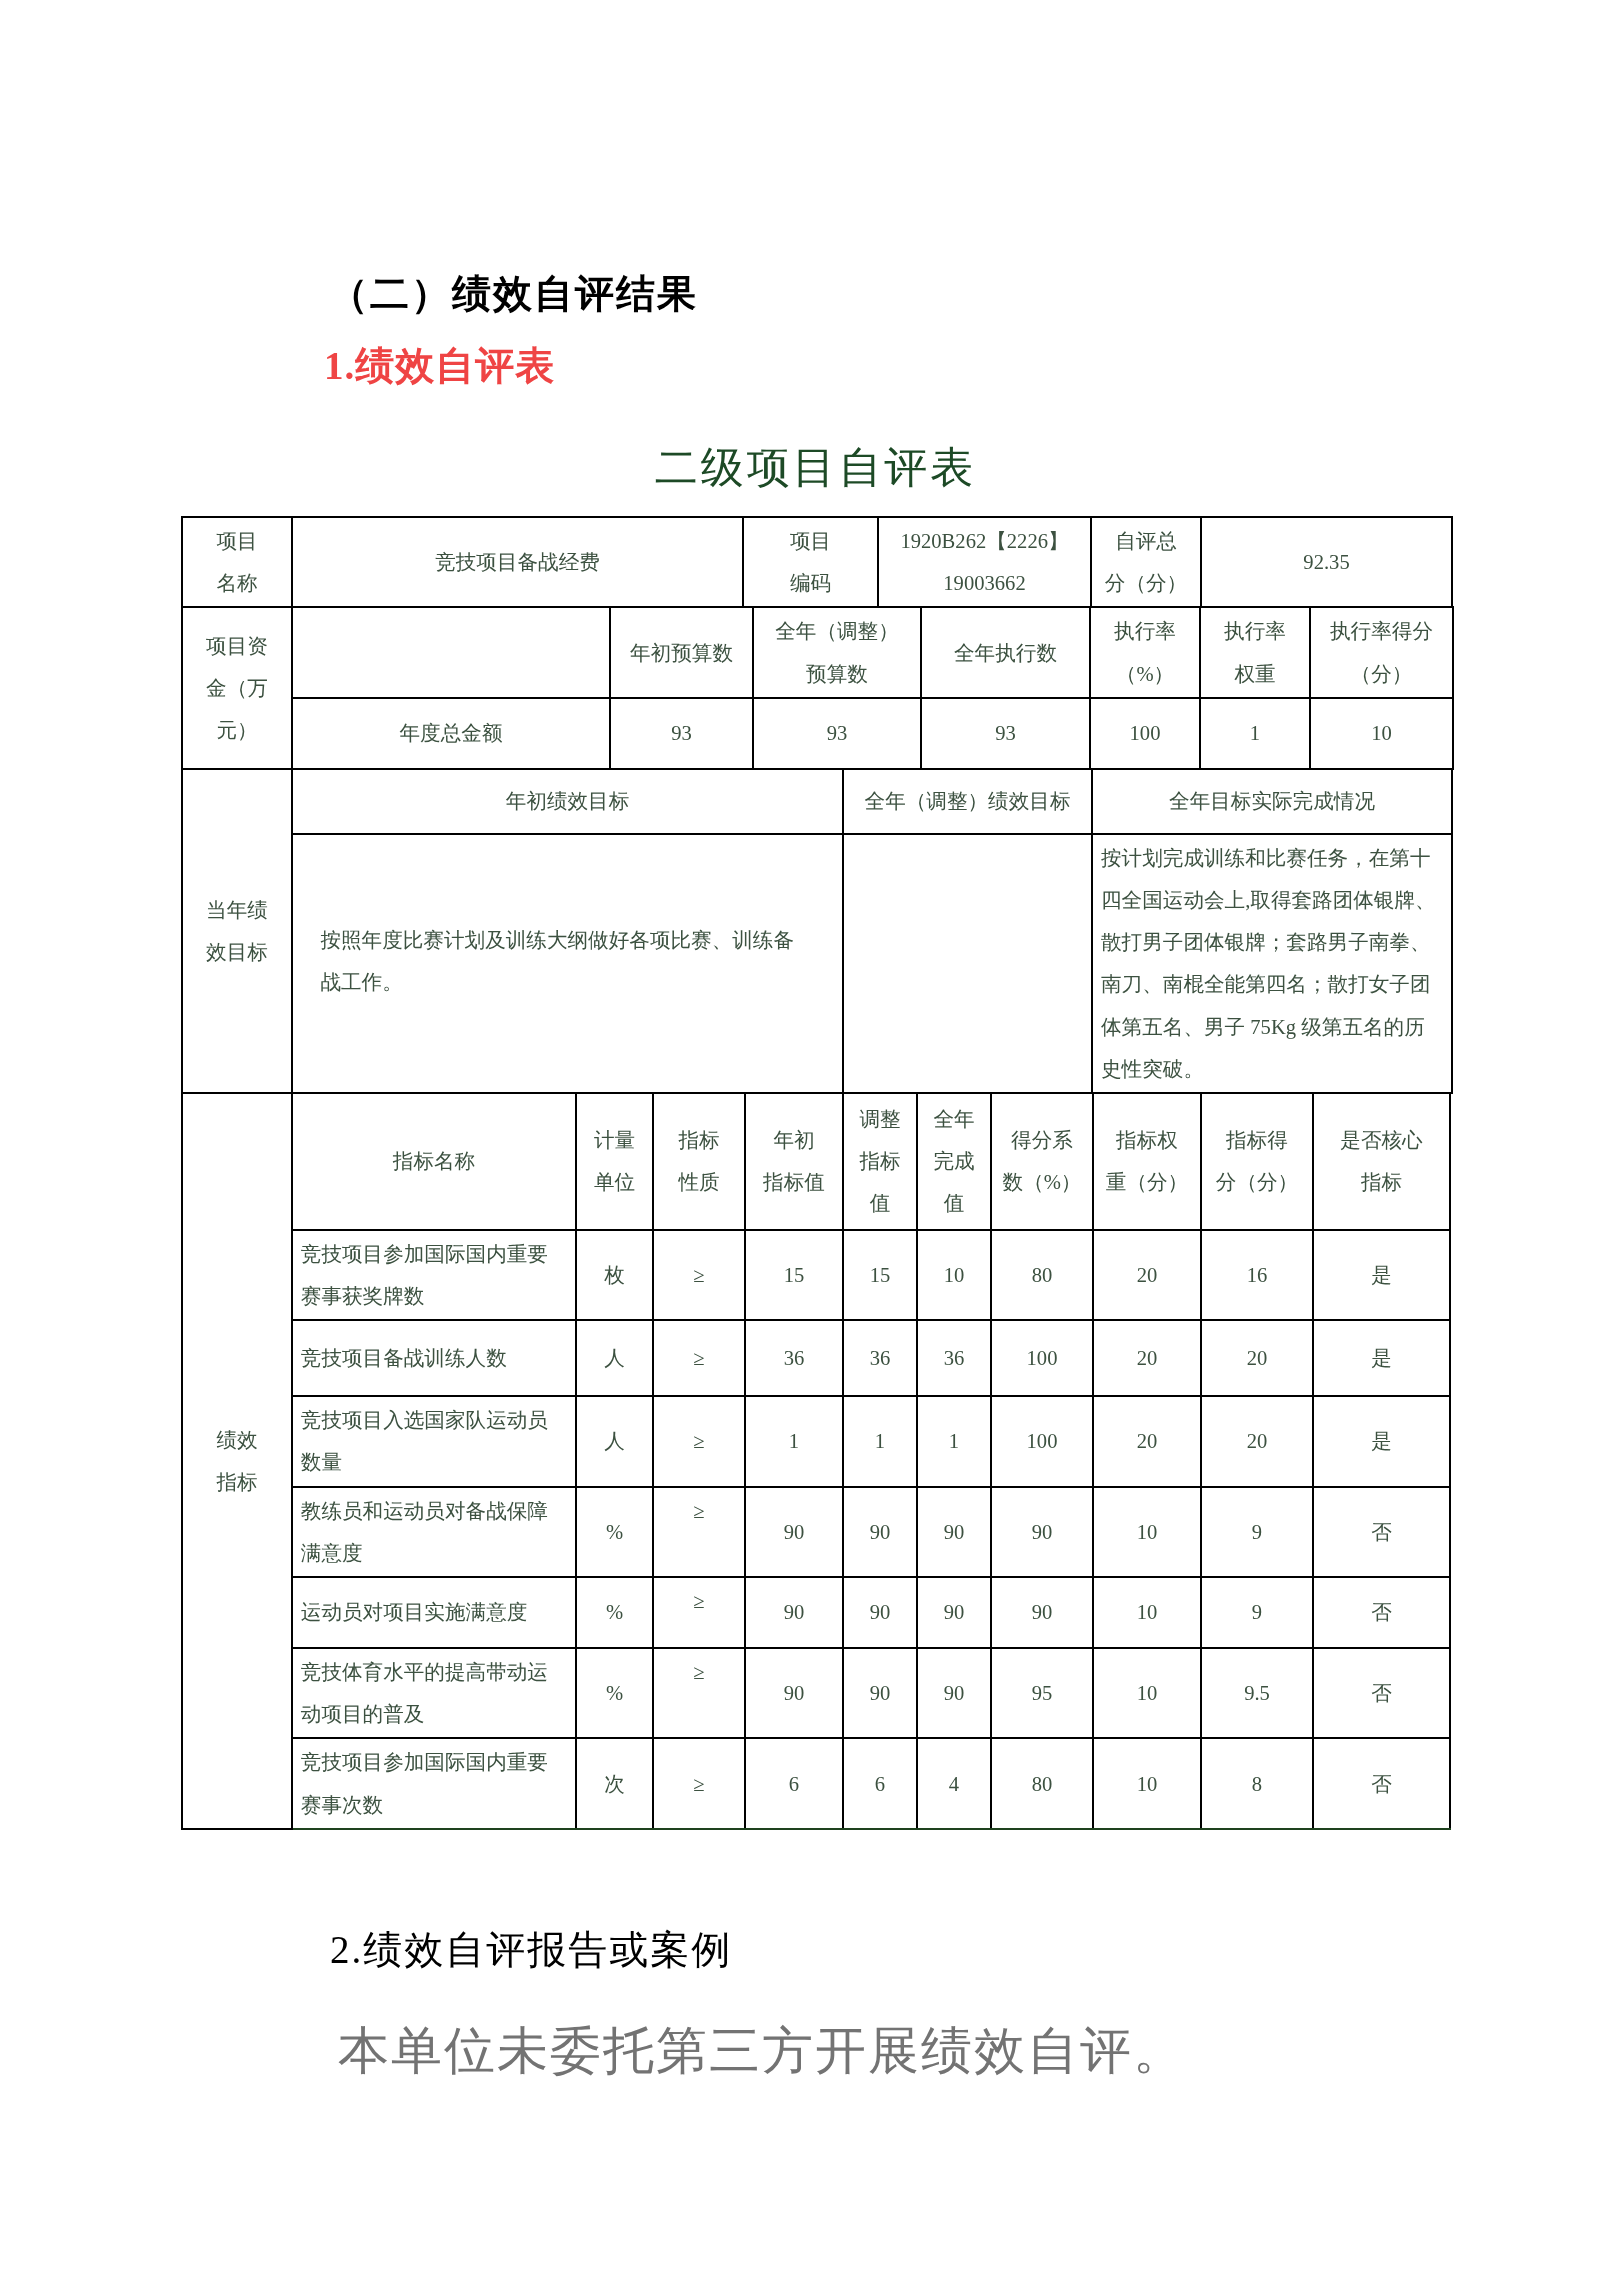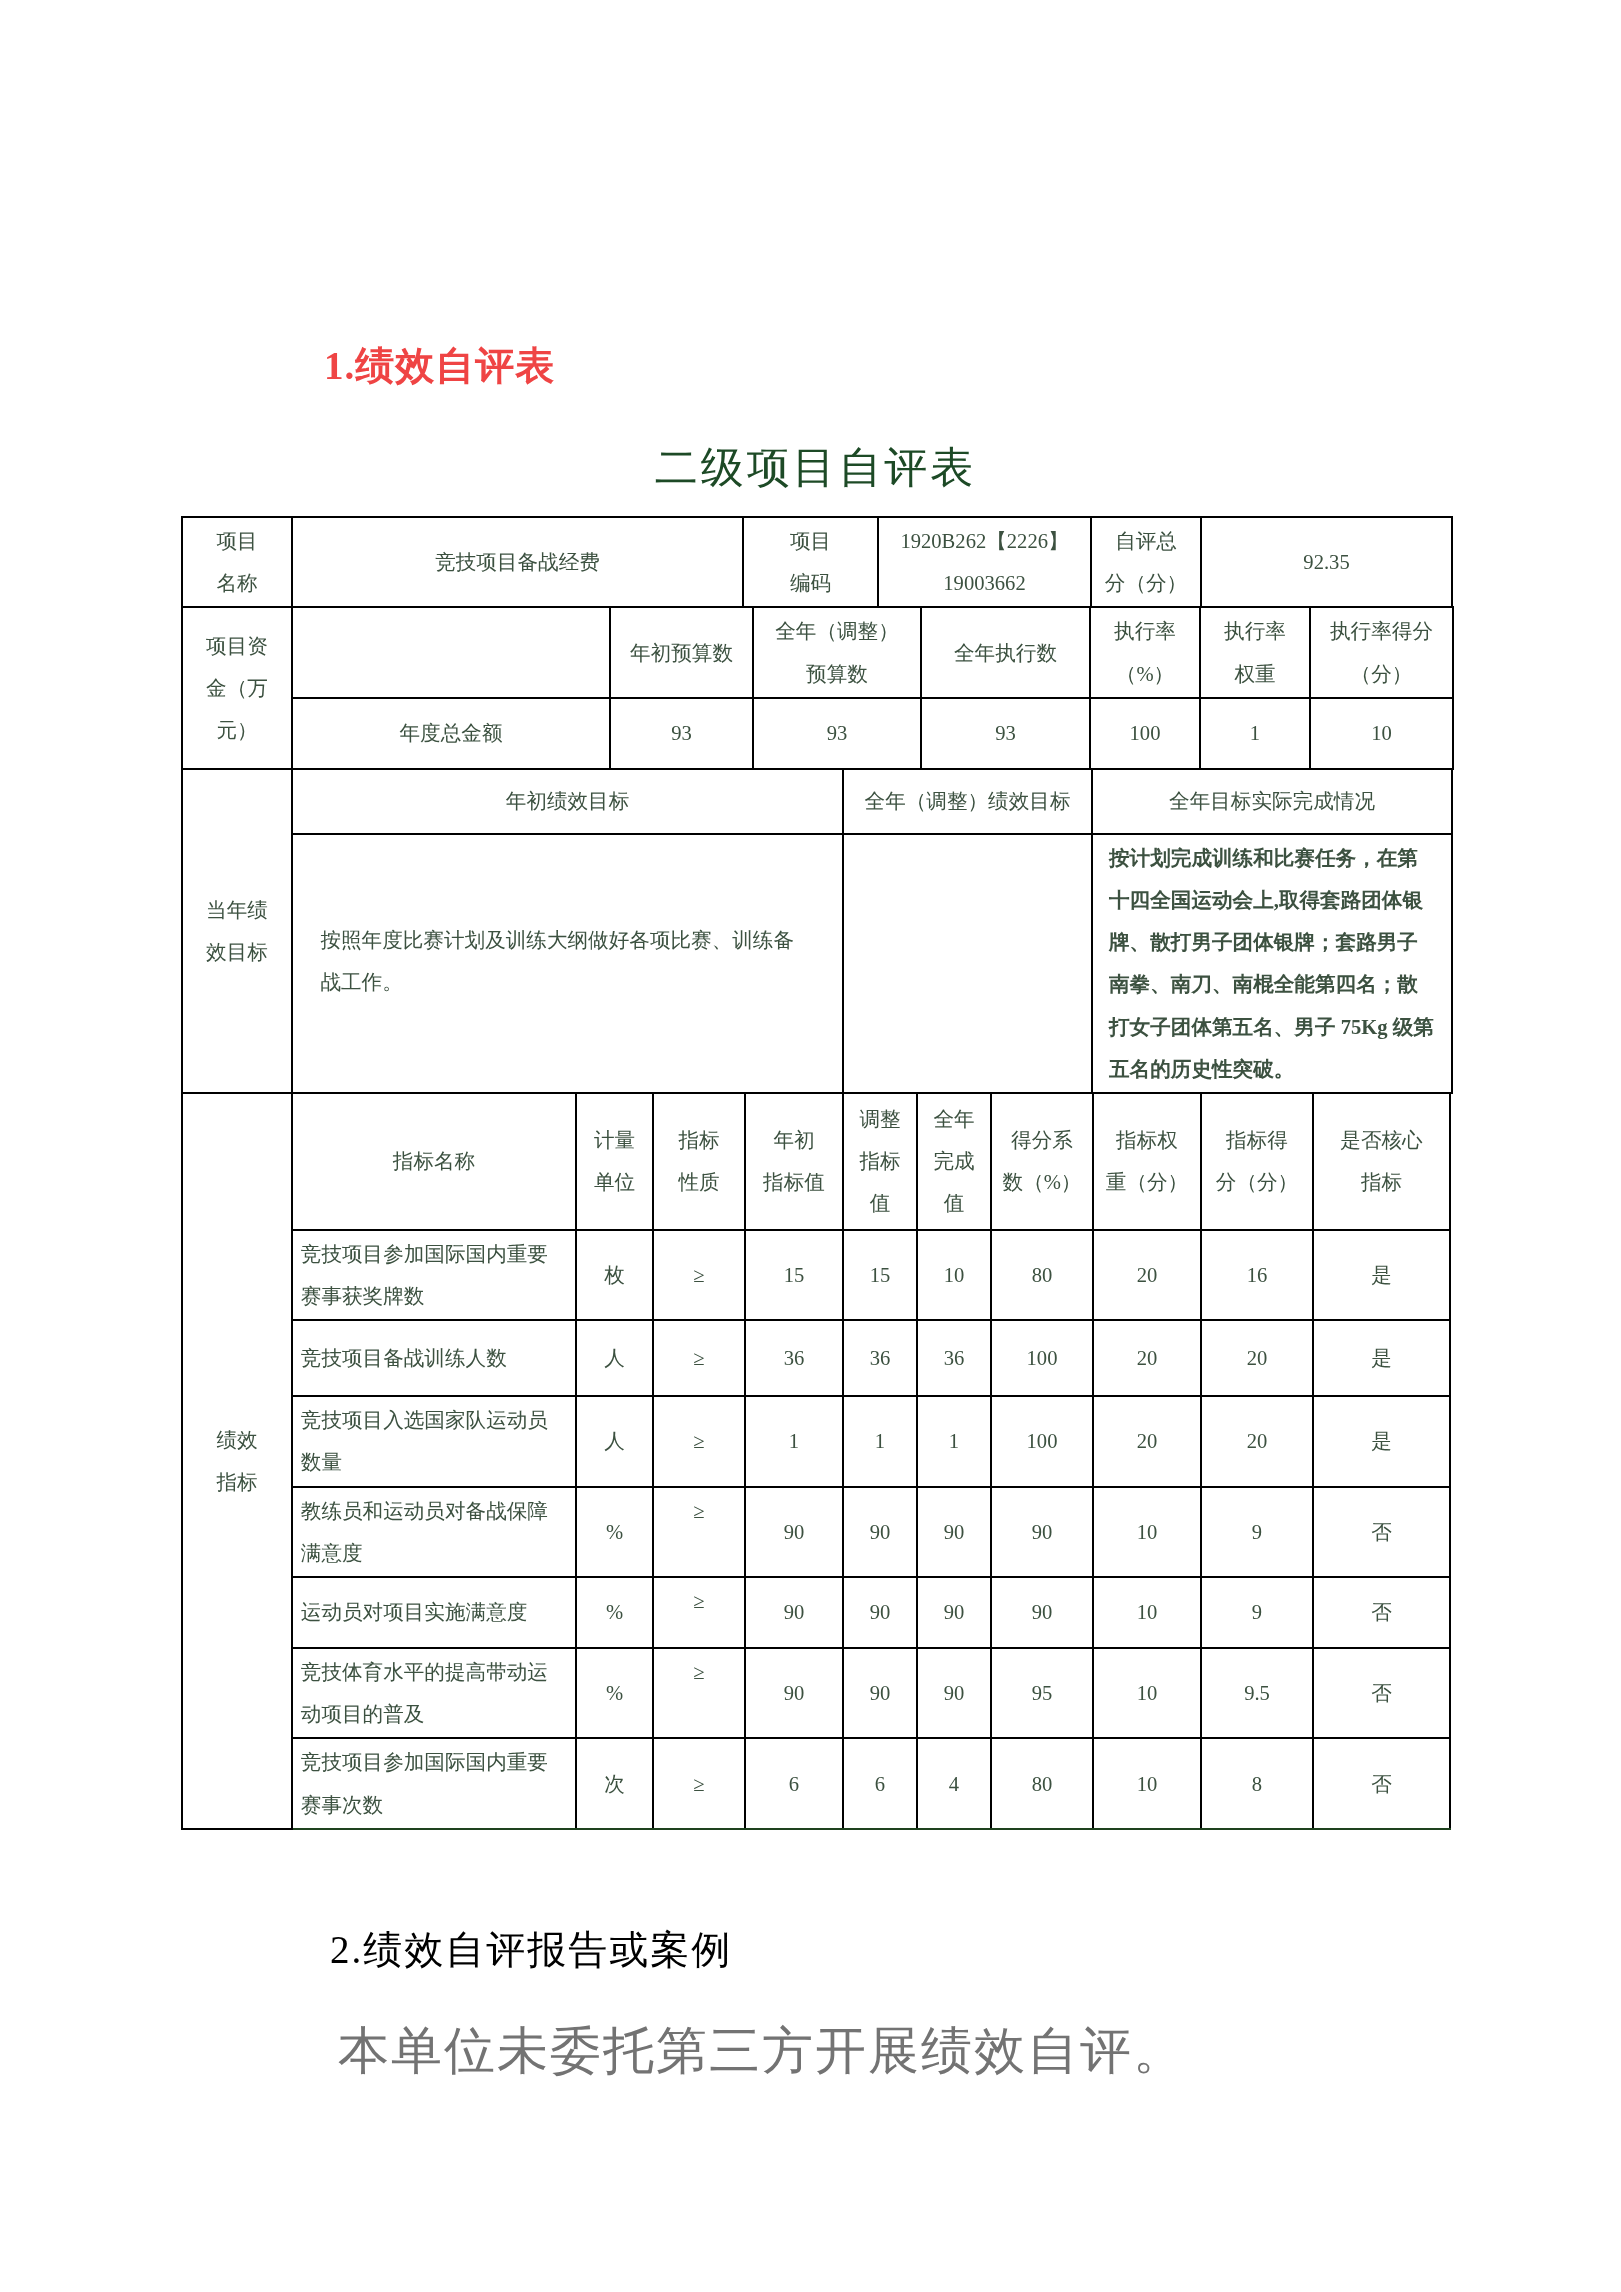--- a/index.html
+++ b/index.html
@@ -15,32 +15,33 @@
   table { border-collapse:collapse; table-layout:fixed; width:1269px; }
   table + table { margin-top:-2px; }
   td {
     border:2px solid #000; text-align:center; vertical-align:middle;
     font-size:20.6px; color:#3c5140; line-height:2.05; padding:2px 3.9px;
     white-space:pre-line; overflow:hidden;
   }
   td.tl { text-align:left; }
   td.name { text-align:left; padding-left:7.8px; padding-right:14px; }
   td.goal-left { padding:0 27.4px;font-family:Liberation Mono, monospace; }
-  td.goal-right { padding:0 16px;font-weight:bold; }
+  td.goal-right { padding:0 8px; }
   td.vt { vertical-align:top; }
   tr.g td { border-top:2.9px solid #1e421e; }
   tr.gb td { border-bottom:2.9px solid #1e421e; }
   .f1 { position:absolute; left:330px; top:1923px; font-size:39px; color:#000; letter-spacing:2px; }
   .f2 { position:absolute; left:338px; top:2017px; font-size:51px; color:#737373; letter-spacing:2px; }
 </style>
 </head>
 <body>
 
 <div class="page">
 
+  <div class="h1">（二）绩效自评结果</div>
   <div class="h2">1.绩效自评表</div>
   <div class="tbl-title">二级项目自评表</div>
 
   <div class="tables">
 
     <table>
       <colgroup>
         <col style="width:110px">
           <col style="width:451px">
           <col style="width:135px">

